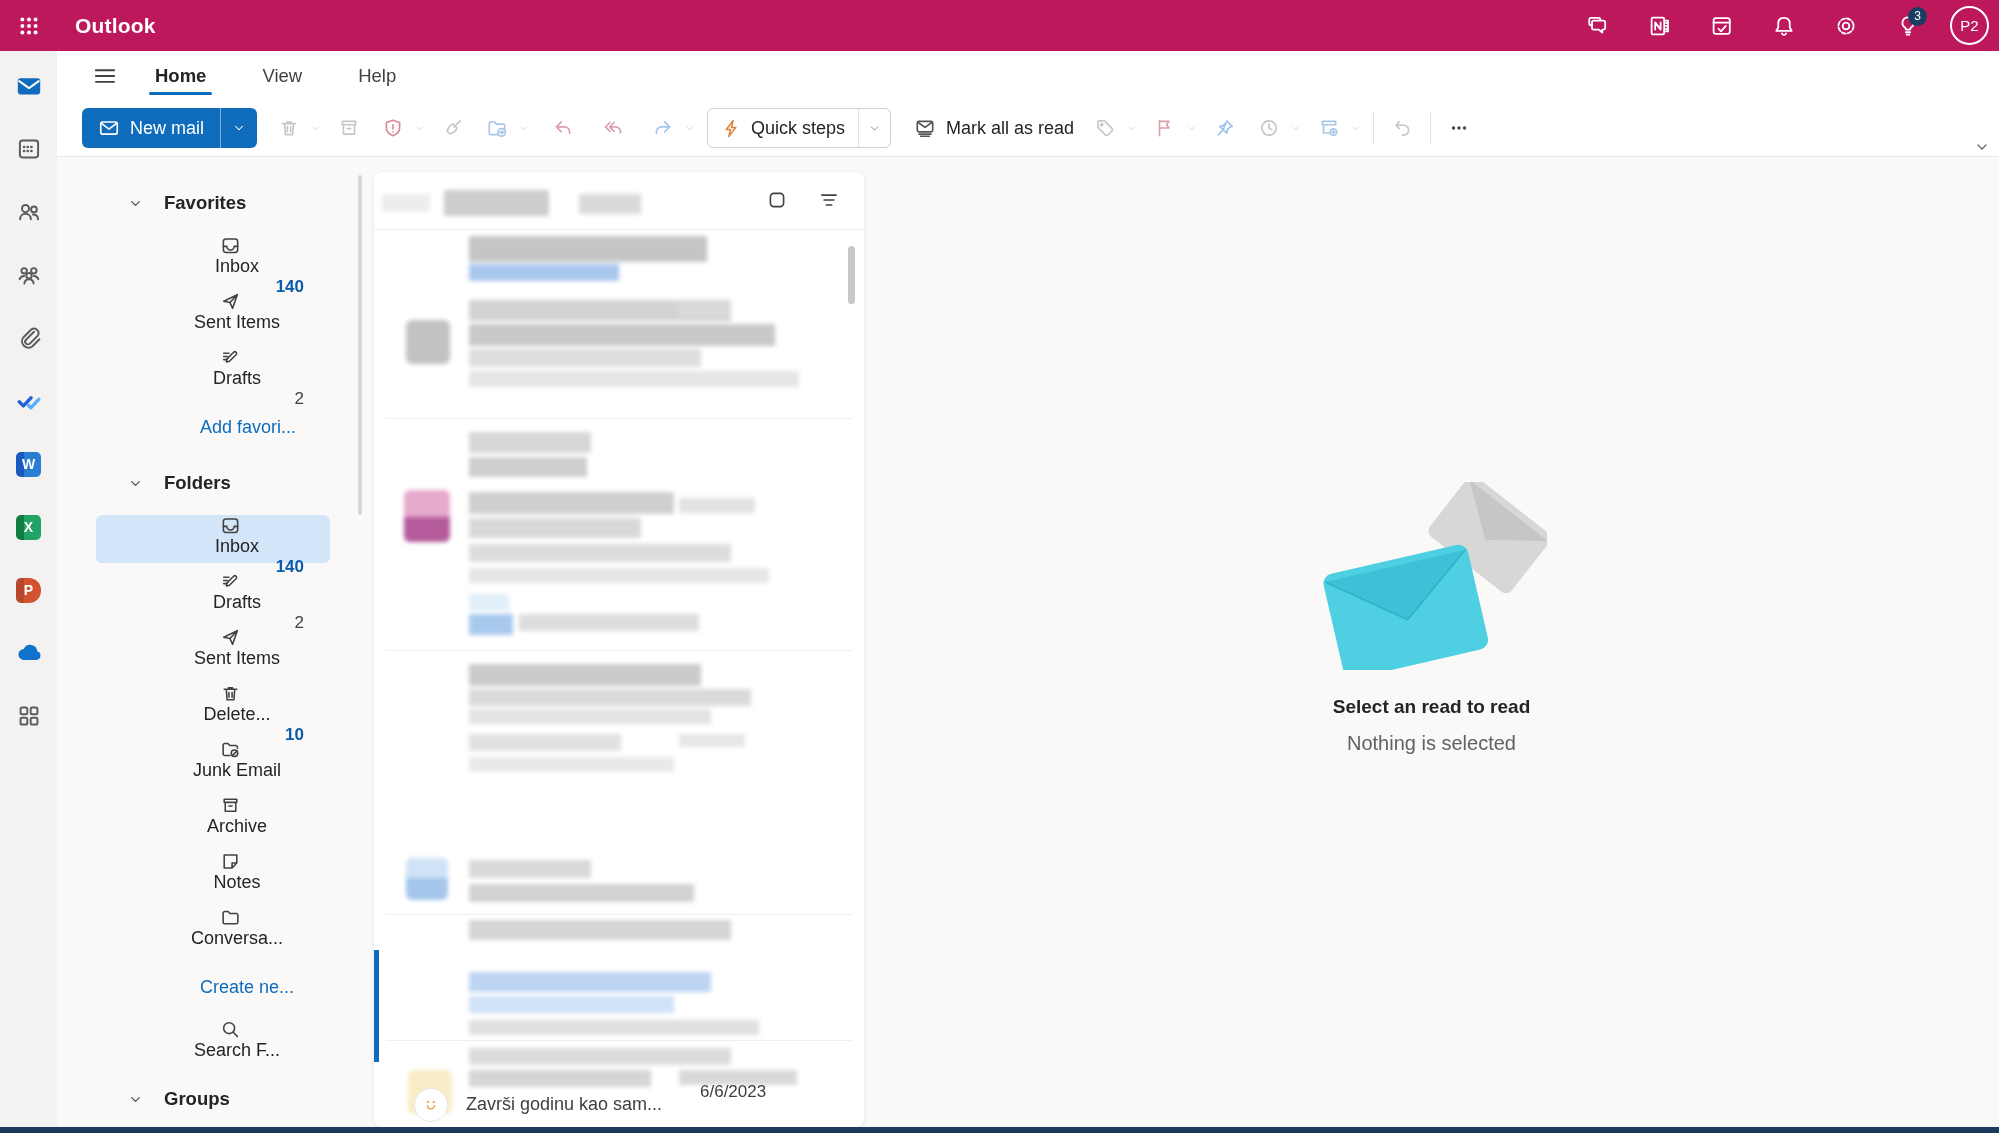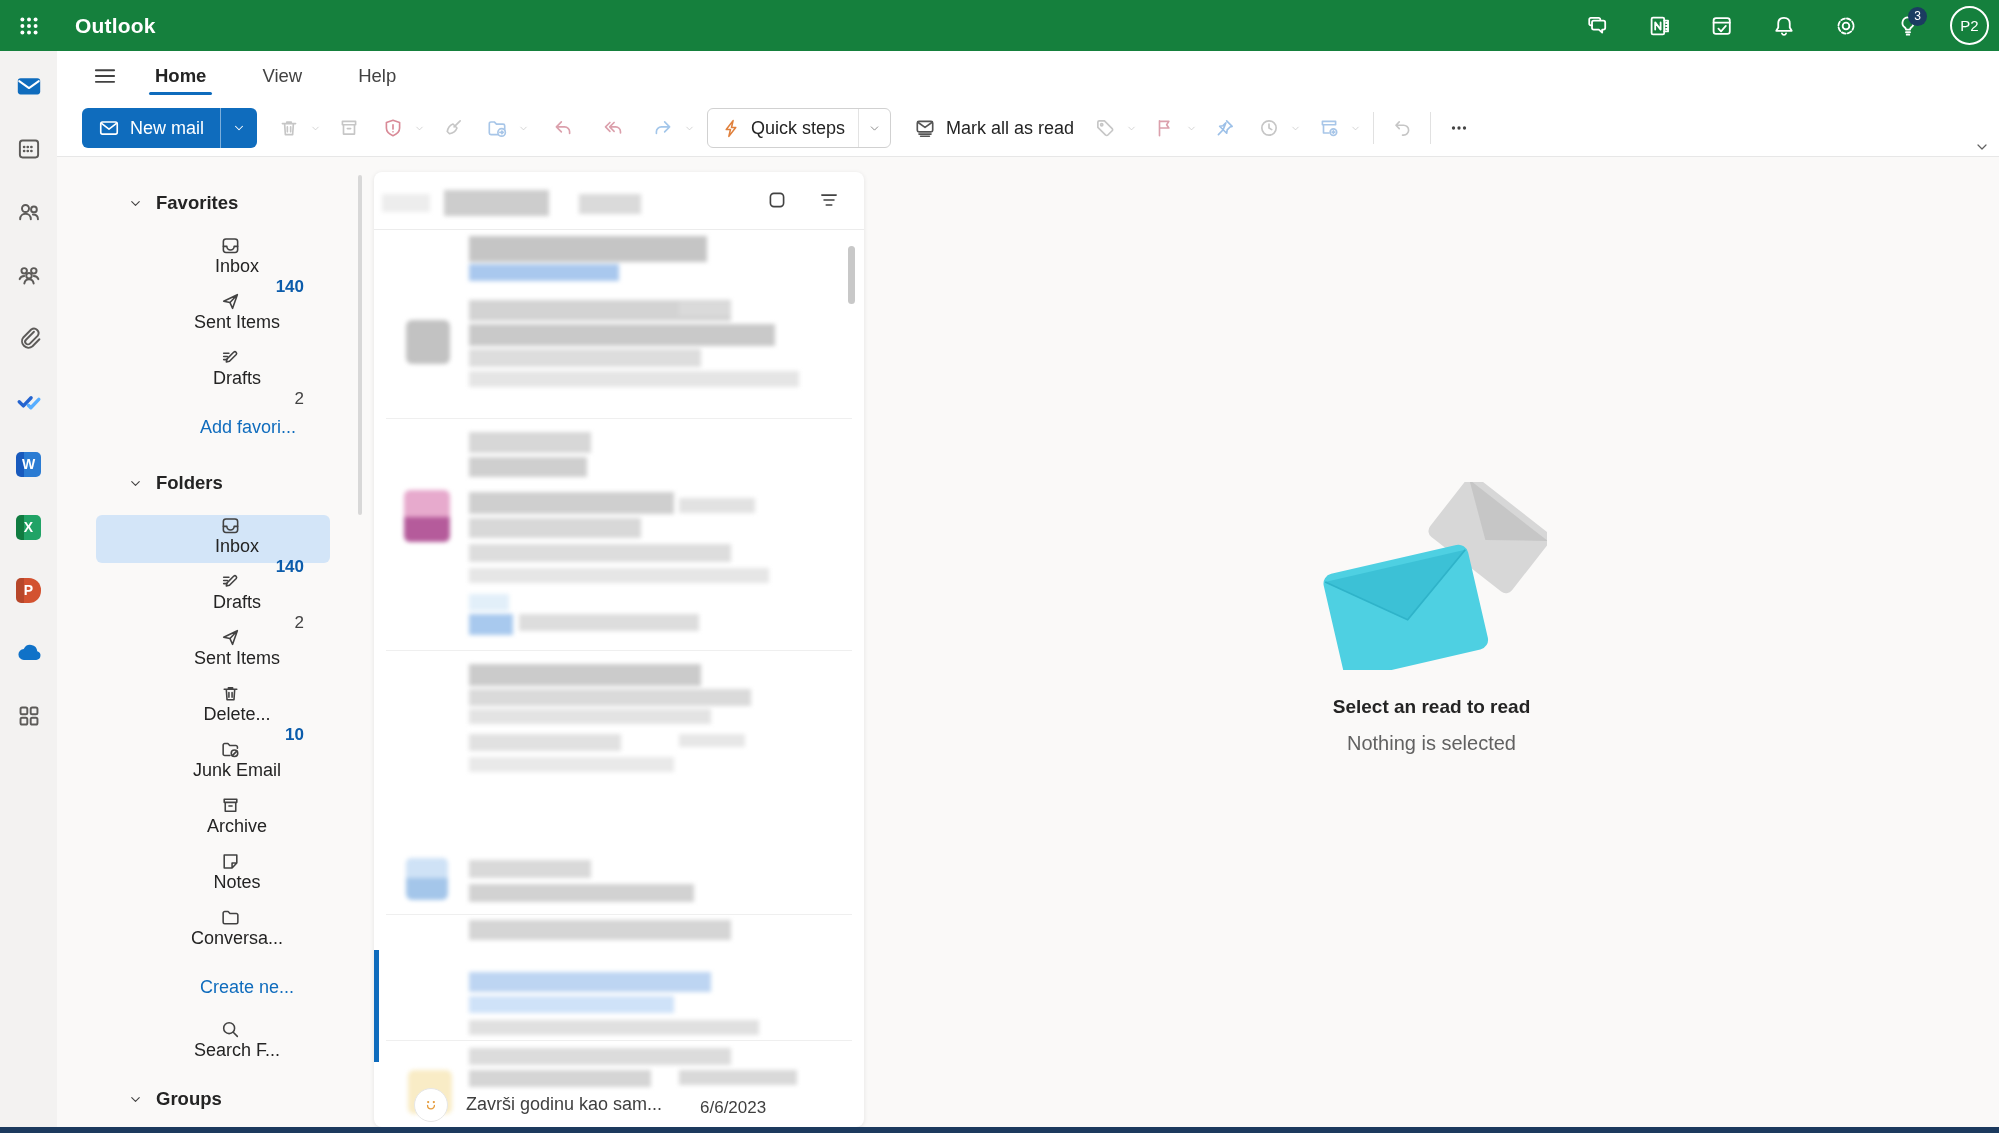--- a/index.html
+++ b/index.html
@@ -2,21 +2,21 @@
 <html><head>
 <meta charset="utf-8">
 <style>
   * { margin:0; padding:0; box-sizing:border-box; }
   html,body { width:1999px; height:1133px; }
   body { font-family:"Liberation Sans","DejaVu Sans",sans-serif; background:#faf9f8; position:relative; overflow:hidden; color:#242424; }
   svg { display:block; }
   .st { fill:none; stroke:currentColor; stroke-width:1.5; stroke-linecap:round; stroke-linejoin:round; }
 
   
-  .topbar { position:absolute; left:0; top:0; width:1999px; height:51px; background:#15803d; display:flex; align-items:center; z-index:30; }
+  .topbar { position:absolute; left:0; top:0; width:1999px; height:51px; background:#be185d; display:flex; align-items:center; z-index:30; }
   .waffle { width:57px; height:51px; display:flex; align-items:center; justify-content:center; color:#fff; cursor:pointer; }
   .brand { color:#fff; font-size:21px; font-weight:700; margin-left:18px; letter-spacing:.2px; }
   .searchbox { position:absolute; left:374px; top:7px; width:490px; height:37px; background:#fff; border-radius:8px; display:flex; align-items:center; padding:0 12px; gap:10px; color:#5b5b5b; }
   .searchbox .ph { font-size:18px; color:#5f5f5f; }
   .top-icons { position:absolute; right:10px; top:0; height:51px; display:flex; align-items:center; gap:22px; }
   .tib { width:40px; height:40px; display:flex; align-items:center; justify-content:center; color:#fff; position:relative; cursor:pointer; }
   .badge { position:absolute; top:1px; right:1px; min-width:19px; height:19px; background:#1b3c61; color:#fff; border-radius:50%; font-size:12px; display:flex; align-items:center; justify-content:center; }
   .avatar { width:39px; height:39px; border-radius:50%; border:2px solid #fff; color:#fff; display:flex; align-items:center; justify-content:center; font-size:15px; cursor:pointer; }
 
   
@@ -46,21 +46,21 @@
   .qsteps { height:40px; display:flex; align-items:center; border:1px solid #d1d1d1; border-radius:6px; margin:0 10px; cursor:pointer; }
   .qs-main { display:flex; align-items:center; gap:9px; padding:0 13px; font-size:18px; color:#242424; }
   .qs-split { width:32px; height:100%; display:flex; align-items:center; justify-content:center; color:#8a8a8a; border-left:1px solid #e3e3e3; }
   .markall { height:40px; display:flex; align-items:center; gap:10px; padding:0 13px; font-size:18px; color:#242424; cursor:pointer; border-radius:6px; }
   .vsep { width:1px; height:32px; background:#e1e1e1; margin:0 10px; }
   .collapse { position:absolute; right:9px; bottom:1px; color:#616161; cursor:pointer; }
 
   
   .folders { position:absolute; left:57px; top:157px; width:317px; bottom:6px; padding-top:18px; overflow:hidden; }
   .frow { height:56px; display:flex; align-items:center; }
-  .sec { padding-left:71px; gap:13px; cursor:pointer; }
+  .sec { padding-left:71px; gap:21px; cursor:pointer; }
   .sec .lbl { font-size:18.5px; font-weight:700; color:#242424; }
   .sec .chv { color:#424242; }
   .fitem { margin-left:39px; width:234px; height:48px; border-radius:6px; display:flex; align-items:center; padding:0 26px 0 74px; cursor:pointer;flex-direction:column; }
   .fitem.selected { background:#d3e5f8; }
   .fitem .fic { color:#424242; margin-right:13px; flex:none; }
   .fitem .lbl { font-size:18px; color:#242424; white-space:nowrap; }
   .fitem .cnt { margin-left:auto; font-size:17px; }
   .cnt.blue { color:#0b5cab; font-weight:700; }
   .cnt.plain { color:#424242; }
   .flink { padding-left:143px; cursor:pointer; }
@@ -73,21 +73,21 @@
   .lh-icons { position:absolute; right:20px; top:13px; display:flex; gap:22px; color:#424242; }
   .lh-icons .ib { width:30px; height:30px; }
   .mosaic { position:absolute; inset:0; filter:blur(2.2px); z-index:1; }
   .bk { position:absolute; display:block; }
   .unread-bar { position:absolute; left:0; top:778px; width:5px; height:112px; background:#0f6cbd; z-index:2; }
   .hline { position:absolute; left:12px; width:466px; height:1px; background:#efefef; z-index:2; }
   .lscroll { position:absolute; left:474px; top:74px; width:7px; height:58px; background:#c8c8c8; border-radius:4px; z-index:3; }
   .bottomrow { position:absolute; left:0; top:910px; width:490px; height:45px; z-index:4; display:flex; align-items:flex-start; }
   .br-avatar { margin:6px 0 0 40px; width:34px; height:34px; border-radius:50%; background:#fff; border:1px solid #e6e6e6; display:flex; align-items:center; justify-content:center; color:#e59b3c; flex:none; }
   .br-subject { margin:12px 0 0 18px; width:222px; font-size:18px; color:#3f3f3f; white-space:nowrap; overflow:hidden; }
-  .br-date { margin:16px 0 0 12px; font-size:17px; color:#3f3f3f; }
+  .br-date { margin:0 0 0 12px; font-size:17px; color:#3f3f3f; }
 
   
   .reading { position:absolute; left:864px; top:157px; right:0; bottom:6px; display:flex; flex-direction:column; align-items:center; padding-top:325px; }
   .rp-title { margin-top:26px; font-size:19px; font-weight:700; color:#242424; }
   .rp-sub { margin-top:14px; font-size:20px; color:#616161; }
 
   .bottomstrip { position:absolute; left:0; bottom:0; width:1999px; height:6px; background:#1c3a5e; z-index:40; }
 </style>
 </head>
 <body>

